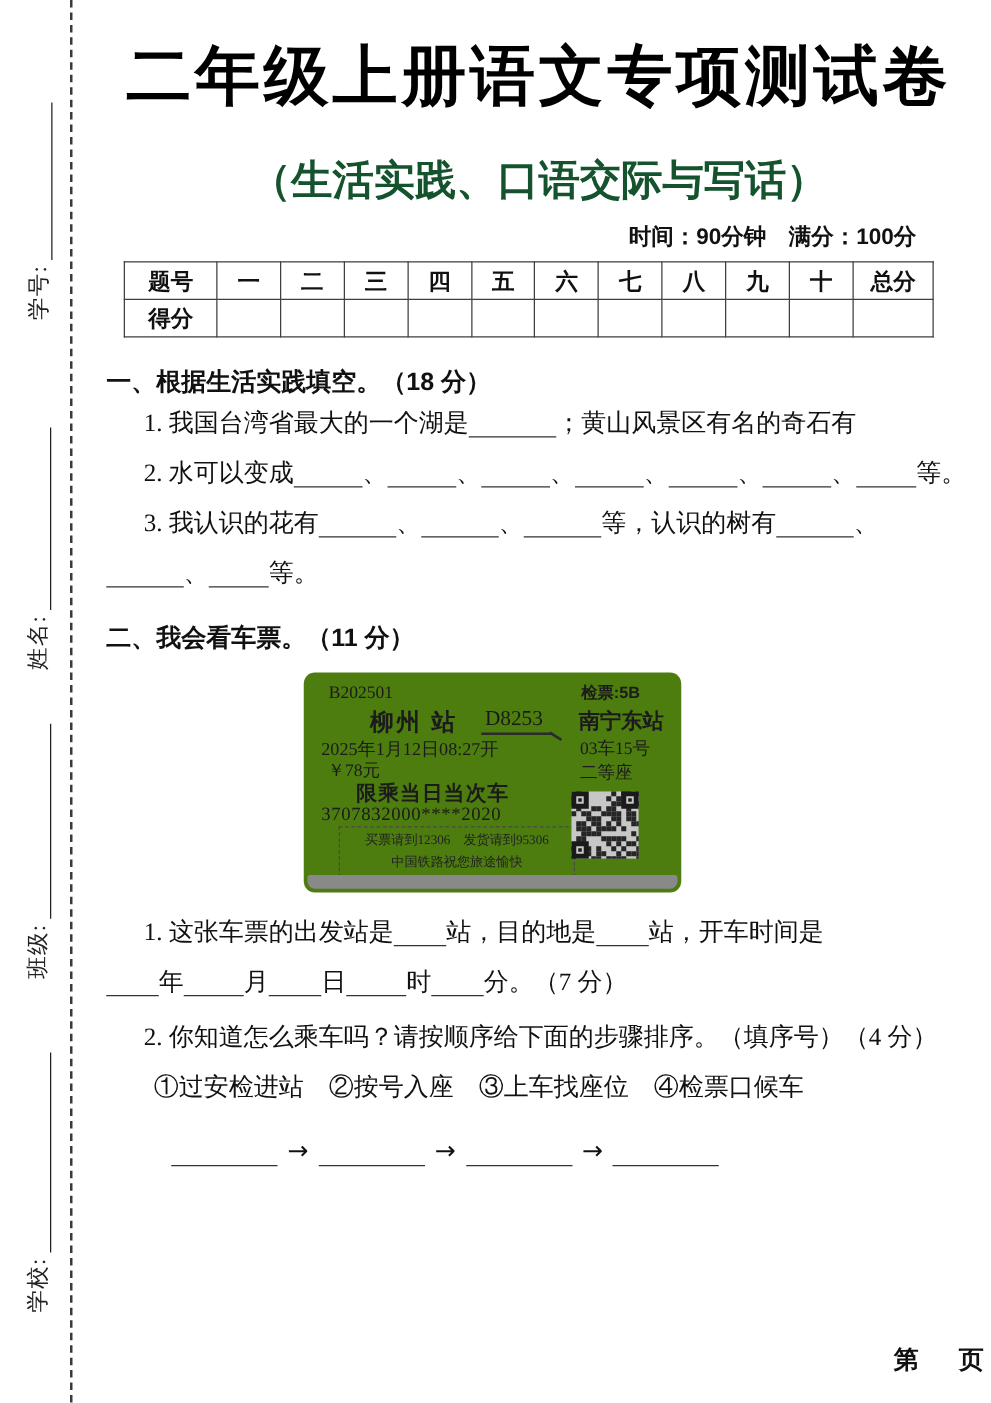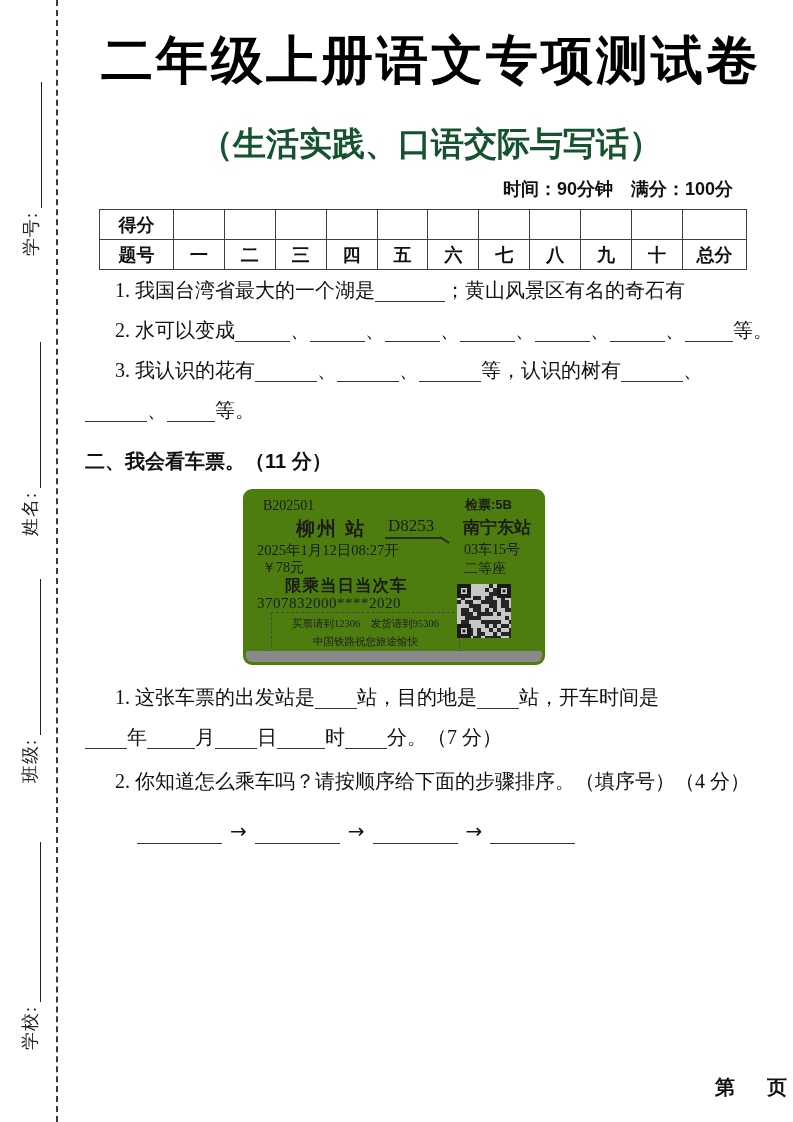--- a/index.html
+++ b/index.html
@@ -125,50 +125,51 @@
 
 <div class="content">
 
   <div class="page-title">二年级上册语文专项测试卷</div>
   <div class="page-subtitle">（生活实践、口语交际与写话）</div>
   <div class="exam-meta">时间：90分钟　满分：100分</div>
 
   <table class="score">
     <tbody>
         <tr>
-      <td>得分</td>
-      <td></td>
-      <td></td>
-      <td></td>
-      <td></td>
-      <td></td>
-      <td></td>
-      <td></td>
-      <td></td>
-      <td></td>
-      <td></td>
-      <td></td>
-    </tr>
-    <tr>
       <td class="c0">题号</td>
       <td>一</td>
       <td>二</td>
       <td>三</td>
       <td>四</td>
       <td>五</td>
       <td>六</td>
       <td>七</td>
       <td>八</td>
       <td>九</td>
       <td>十</td>
       <td class="cLast">总分</td>
     </tr>
+    <tr>
+      <td>得分</td>
+      <td></td>
+      <td></td>
+      <td></td>
+      <td></td>
+      <td></td>
+      <td></td>
+      <td></td>
+      <td></td>
+      <td></td>
+      <td></td>
+      <td></td>
+    </tr>
   </tbody>
     </table>
 
+  <div class="sec-heading">一、根据生活实践填空。（18 分）</div>
 
   <div class="qline indent">
     <span>1. 我国台湾省最大的一个湖是</span><span class="blank w70"></span><span>；黄山风景区有名的奇石有</span>
   </div>
   <div class="qline indent">
     <span>2. 水可以变成</span><span class="blank w55"></span><span>、</span><span class="blank w55"></span><span>、</span><span class="blank w55"></span><span>、</span><span class="blank w55"></span><span>、</span><span class="blank w55"></span><span>、</span><span class="blank w55"></span><span>、</span><span class="blank w48"></span><span>等。</span>
   </div>
   <div class="qline indent">
     <span>3. 我认识的花有</span><span class="blank w62"></span><span>、</span><span class="blank w62"></span><span>、</span><span class="blank w62"></span><span>等，认识的树有</span><span class="blank w62"></span><span>、</span>
   </div>
@@ -309,19 +310,22 @@
 
   <div class="qline indent" style="margin-top:12px;">
     <span>1. 这张车票的出发站是</span><span class="blank w42"></span><span>站，目的地是</span><span class="blank w42"></span><span>站，开车时间是</span>
   </div>
   <div class="qline">
     <span class="blank w42"></span><span>年</span><span class="blank w48"></span><span>月</span><span class="blank w42"></span><span>日</span><span class="blank w48"></span><span>时</span><span class="blank w42"></span><span>分。（7 分）</span>
   </div>
   <div class="qline indent" style="margin-top:4px;">
     <span>2. 你知道怎么乘车吗？请按顺序给下面的步骤排序。（填序号）（4 分）</span>
   </div>
+  <div class="qline" style="padding-left:38px;">
+    <span>①过安检进站　②按号入座　③上车找座位　④检票口候车</span>
+  </div>
   <div class="qline" style="padding-left:52px; margin-top:10px;">
     <span class="blank w85"></span><span class="arrow">→</span><span class="blank w85"></span><span class="arrow">→</span><span class="blank w85"></span><span class="arrow">→</span><span class="blank w85"></span>
   </div>
 
 </div>
 
 <div class="page-footer">第　页</div>
 
 </body></html>

